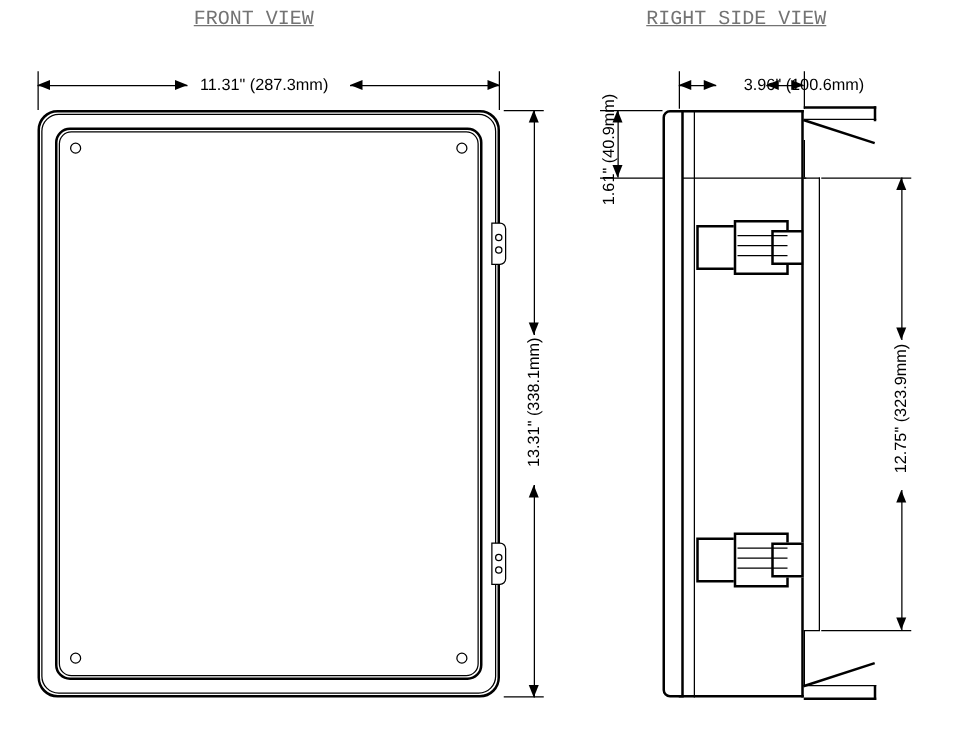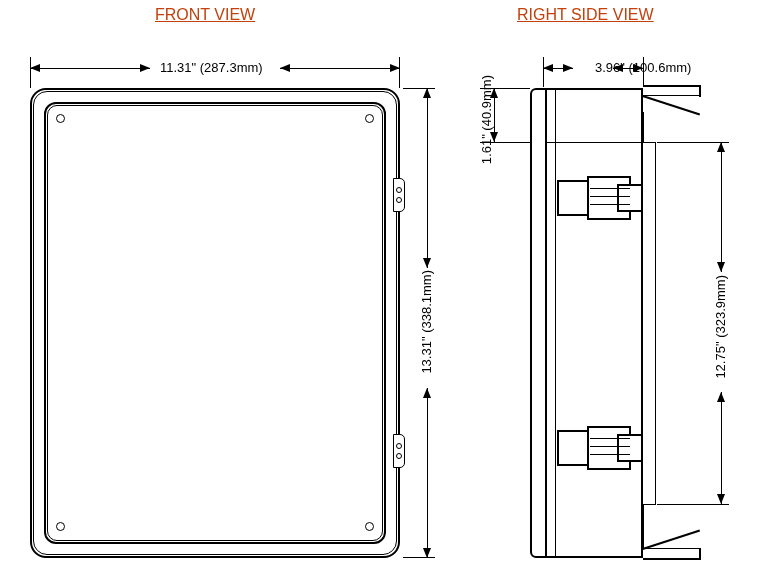--- a/index.html
+++ b/index.html
@@ -11,21 +11,22 @@
     font-family: Arial, Helvetica, sans-serif;
     background: #fff;
     position: relative;
     overflow: hidden;
   }
   .title {
     position: absolute;
     font-size: 16px;
     font-weight: normal;
     text-decoration: underline;
-    color: #c2410c;
+    color: #737373;
+    font-family: Liberation Mono, monospace;
   }
   .dim-label {
     position: absolute;
     font-size: 13px;
     color: #000;
     white-space: nowrap;
   }
   .dim-label.vert {
     writing-mode: vertical-rl;
     transform: rotate(180deg);

